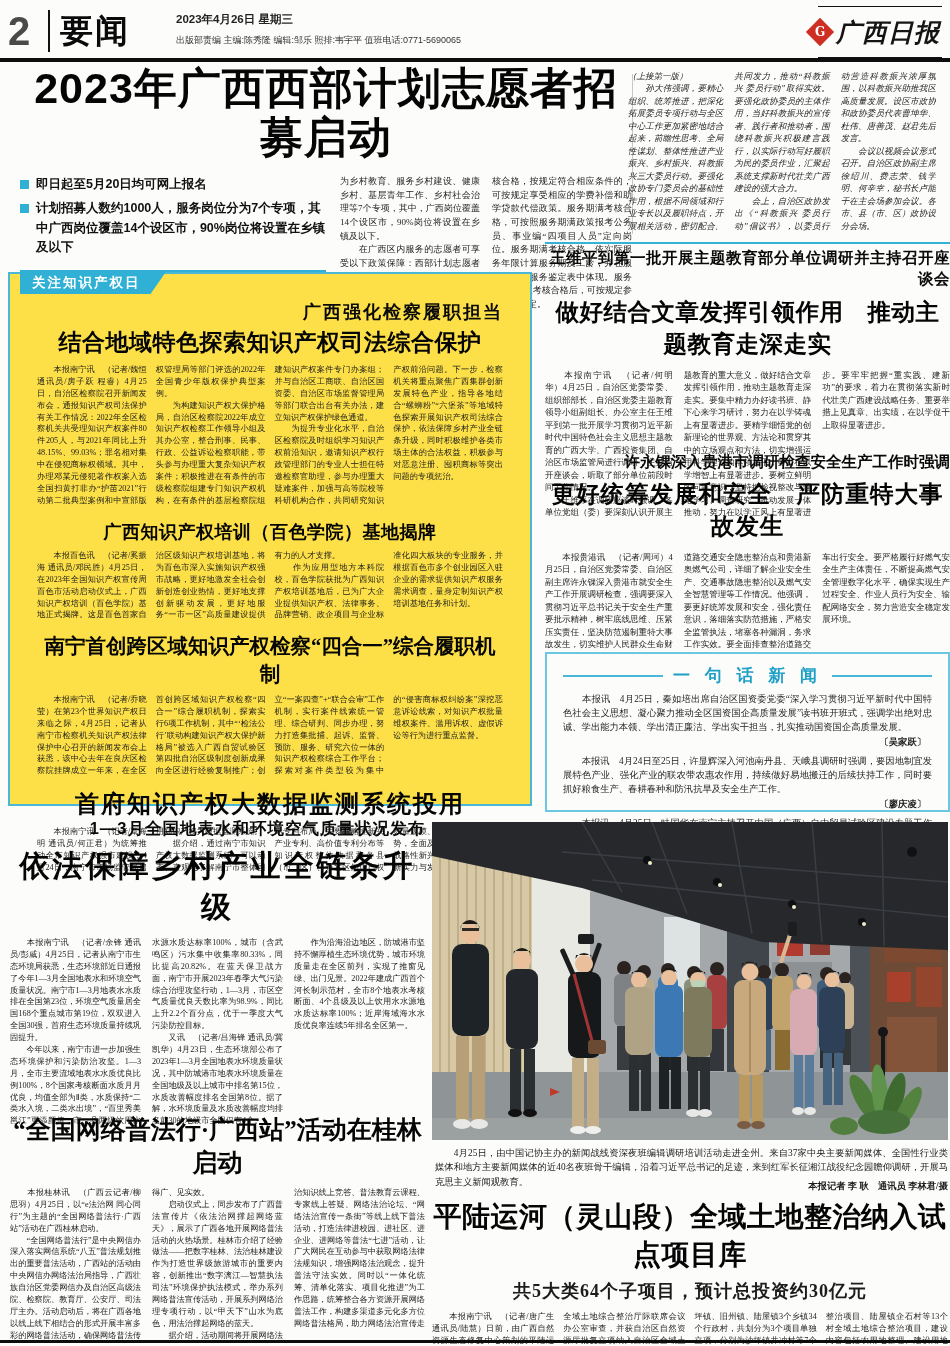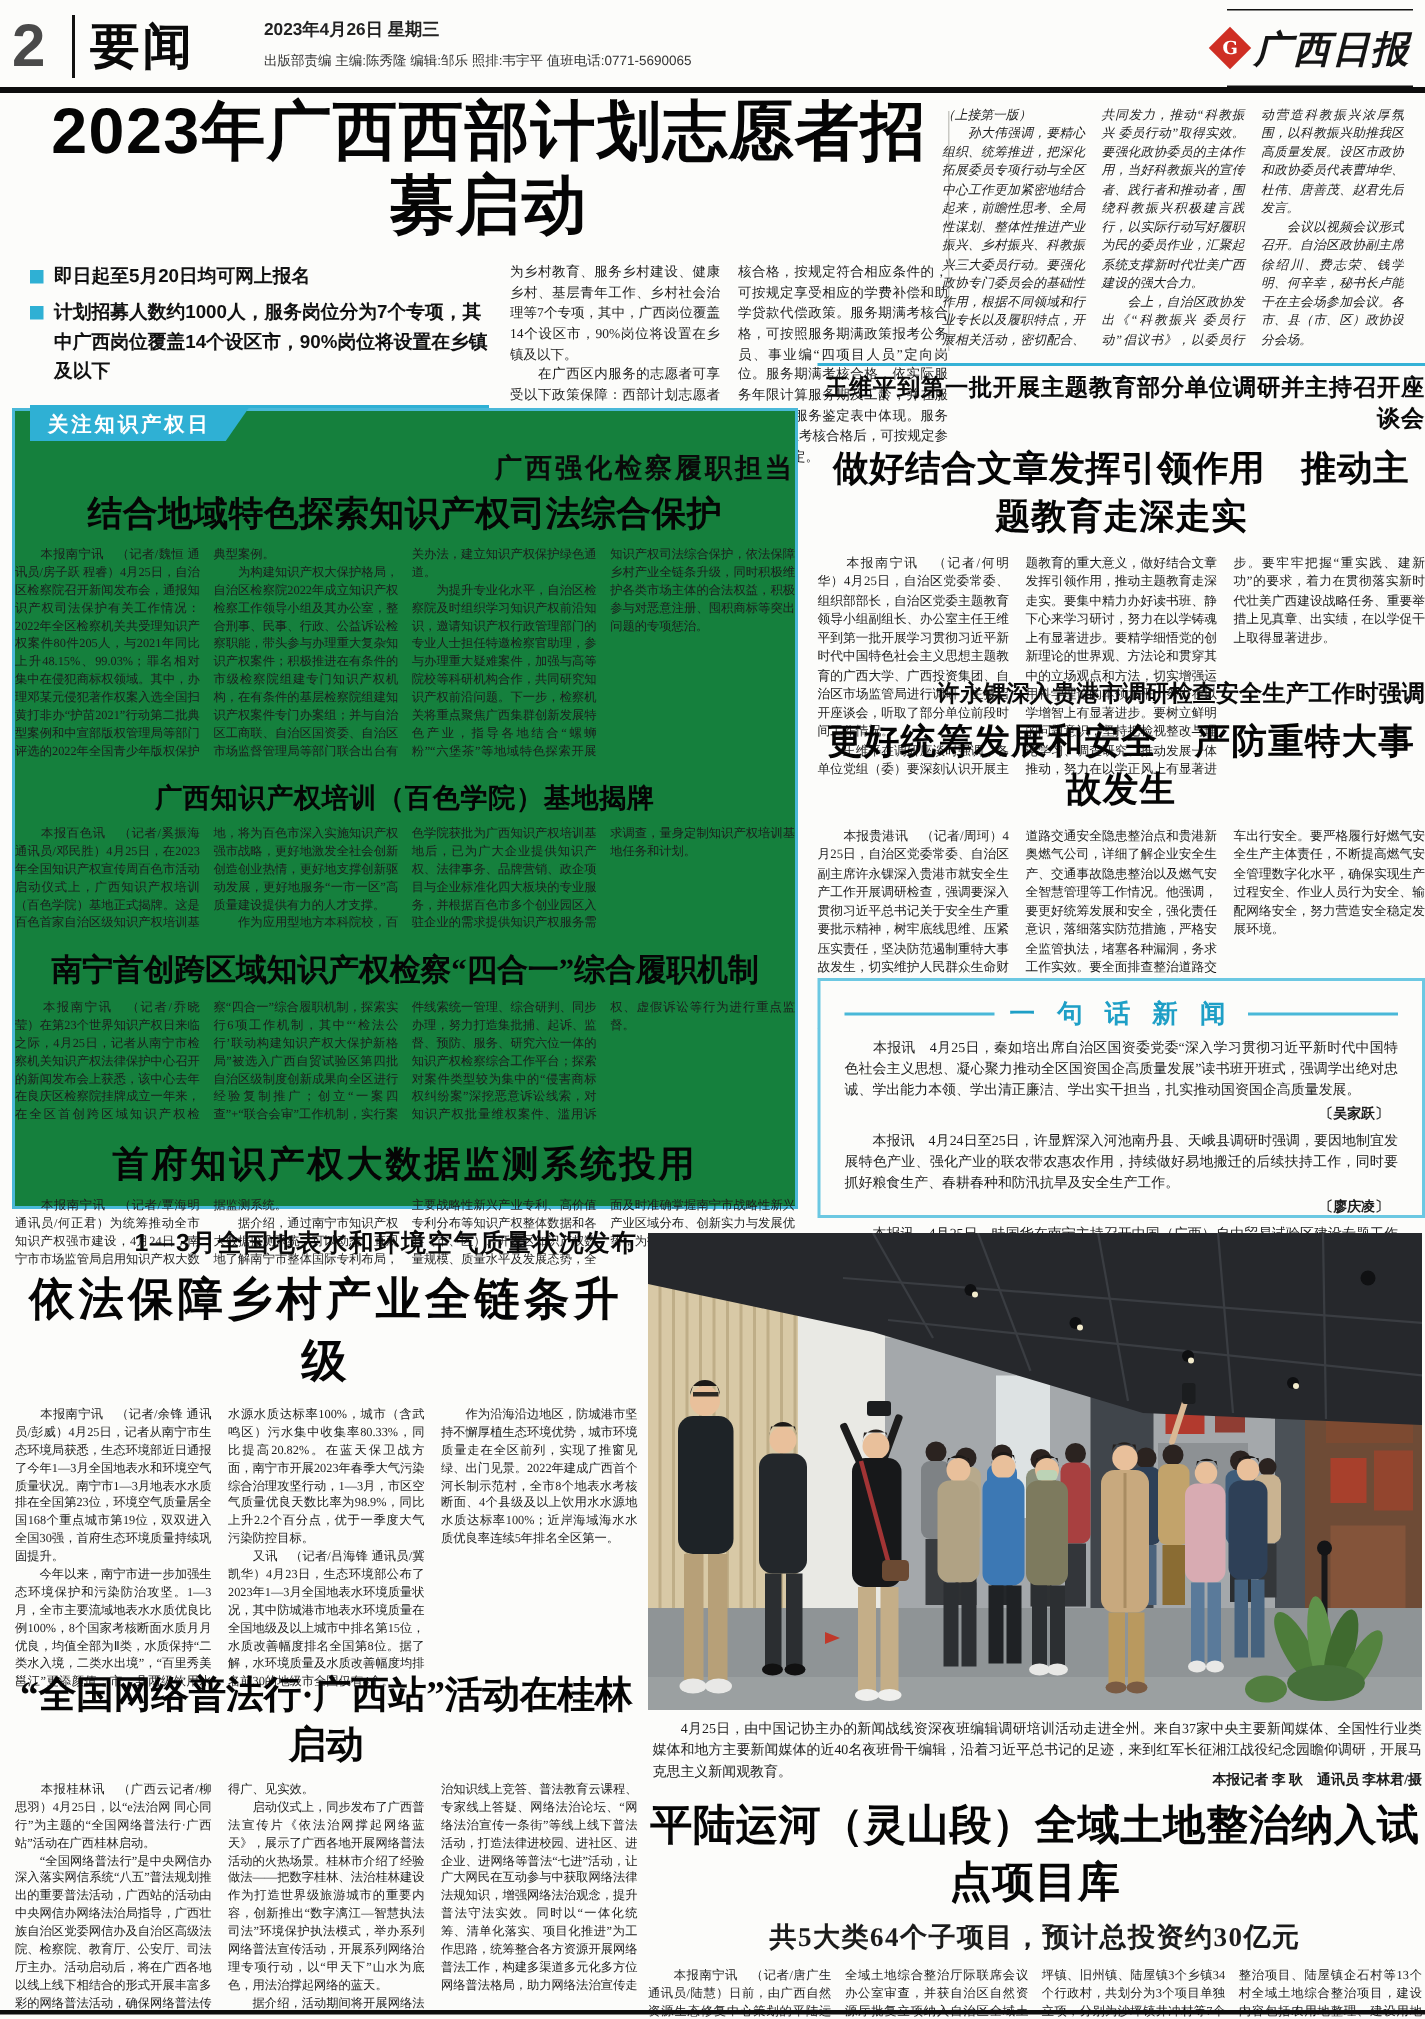--- a/index.html
+++ b/index.html
@@ -62,21 +62,21 @@
   .brief{position:absolute;left:545px;top:652px;width:405px;height:160px;border:2px solid #6cc8e2;
          box-sizing:border-box;padding:0 16px 6px 16px;background:#fcfcfa;}
   .brief-titlerow{display:flex;align-items:center;gap:10px;margin-top:10px;margin-bottom:4px;}
   .brief-titlerow .ln{flex:1;height:2px;background:#49b8d8;}
   .brief-title{font-family:"Liberation Sans",sans-serif;font-weight:700;font-size:17px;color:#1e9fc6;letter-spacing:5px;}
   .brief-item{margin-top:6px;}
   .brief-text{margin:0;font-size:9.3px;line-height:1.5;text-align:justify;white-space:pre-line;}
   .brief-credit{text-align:right;font-size:9.3px;font-weight:700;padding-right:6px;margin-top:1px;}
   
   .ipr{position:absolute;left:8px;top:272px;width:524px;height:534px;border:2px solid #49b8d8;
-       box-sizing:border-box;padding:6px 0;background:#15803d;}
+       box-sizing:border-box;padding:6px 27px;background:#fde047;}
   .ipr-tag{position:absolute;top:-3px;left:10px;height:23px;line-height:23px;background:#2fb0d4;color:#fff;
            font-family:"Liberation Sans",sans-serif;font-weight:700;font-size:13.5px;letter-spacing:2px;
            padding:0 26px 0 12px;clip-path:polygon(0 0,100% 0,calc(100% - 16px) 100%,0 100%);}
   .ipr .kicker{font-size:18px;margin-top:20px;letter-spacing:2px;}
   .h-a{font-size:23px;margin-top:3px;letter-spacing:0.5px;}
   .h-b{font-size:18px;margin-top:10px;letter-spacing:0.5px;}
   .h-c{font-size:20.5px;margin-top:10px;}
   .h-d{font-size:24px;margin-top:10px;letter-spacing:2px;}
   .ipr .body-txt{margin-top:6px;}
   .ipr-ba{height:146px;}

